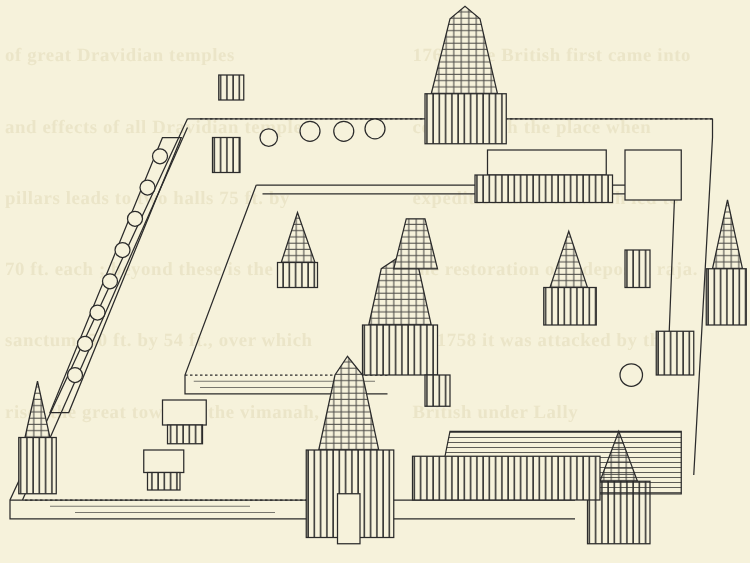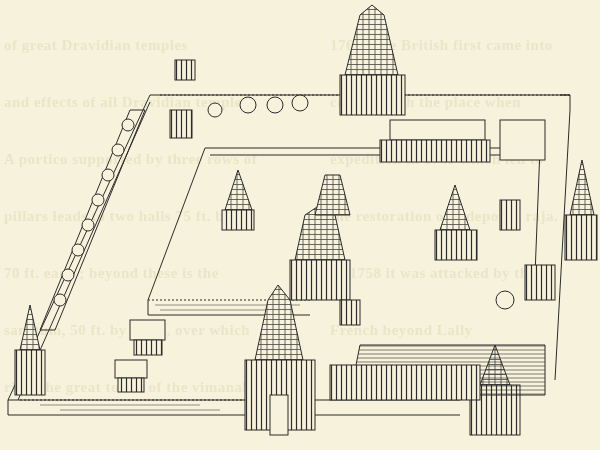--- a/index.html
+++ b/index.html
@@ -10,33 +10,32 @@
   .bleed-right { left:330px; top:-2px; width:270px; }
   svg { position:absolute; left:0; top:0; }
 </style>
 </head>
 <body>
 
 <div class="page">
   <div class="bleed bleed-left">
     <div>of great Dravidian temples</div>
     <div>and effects of all Dravidian temples.</div>
-    <div>A portico supported by three rows of</div>
     <div>pillars leads to two halls 75 ft. by</div>
     <div>70 ft. each ; beyond these is the</div>
     <div>sanctum, 50 ft. by 54 ft., over which</div>
     <div>rises the great tower of the vimanah,</div>
   </div>
   <div class="bleed bleed-right">
     <div>1762. The British first came into</div>
     <div>contact with the place when</div>
     <div>expedition in 1749 which led to</div>
     <div>the restoration of a deposed raja.</div>
     <div>In 1758 it was attacked by the</div>
-    <div>French beyond Lally</div>
+    <div>British under Lally</div>
   </div>
 
   <svg width="600" height="450" viewBox="0 0 600 450">
     <defs>
       <pattern id="hatch" width="4" height="4" patternUnits="userSpaceOnUse">
         <path d="M0 2 H4" stroke="#2b2b2b" stroke-width="0.6"></path>
       </pattern>
       <pattern id="tiers" width="6" height="5" patternUnits="userSpaceOnUse">
         <rect width="6" height="5" fill="#f6f2db"></rect>
         <path d="M0 4.5 H6 M3 0 V4.5" stroke="#2b2b2b" stroke-width="0.7"></path>

